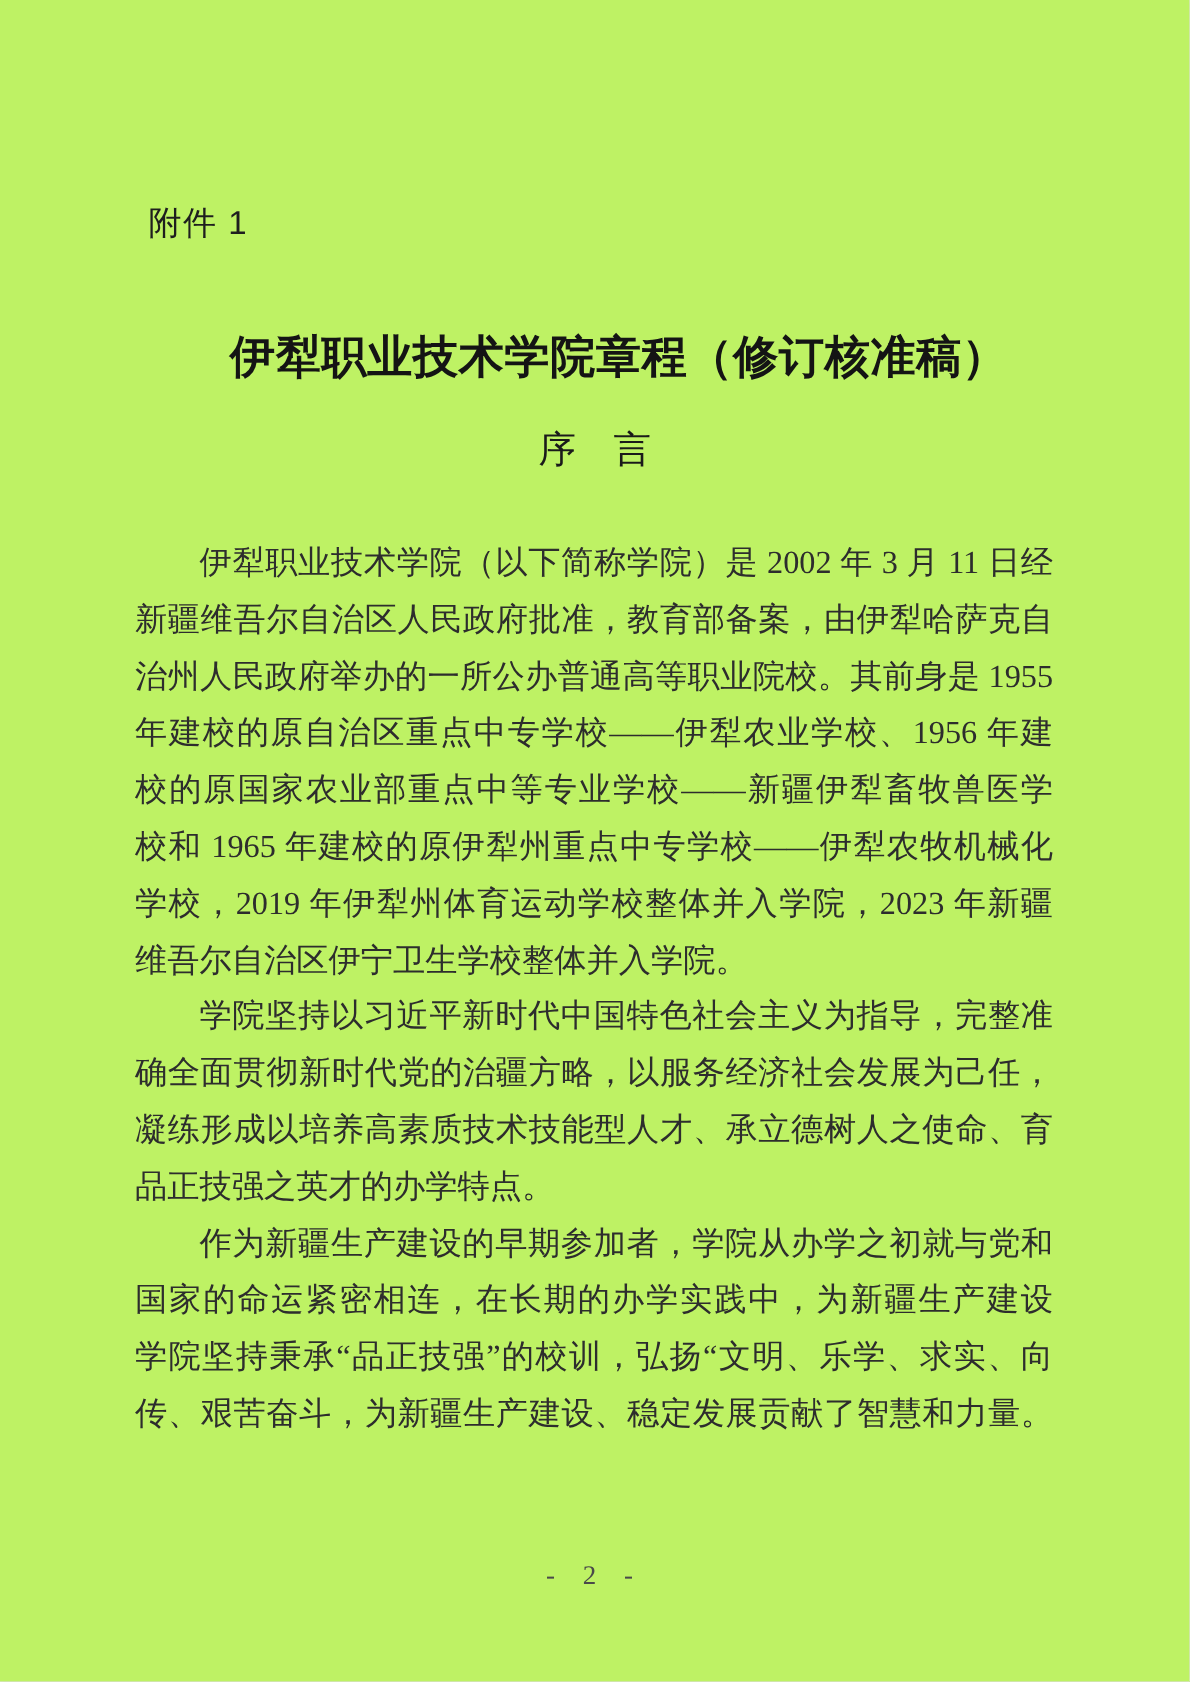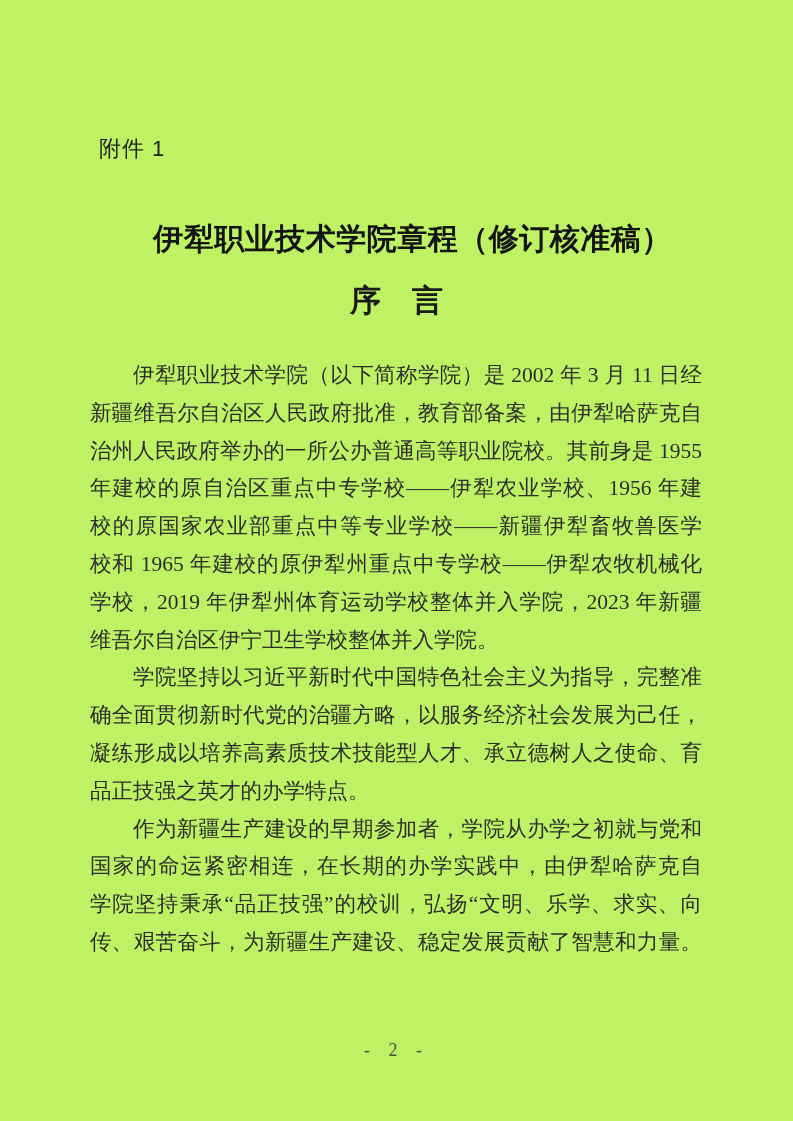--- a/index.html
+++ b/index.html
@@ -41,23 +41,23 @@
     letter-spacing: 0.5px;
     color: #141414;
   }
   .preface {
     position: absolute;
     left: 0;
     top: 286px;
     width: 100%;
     margin: 0;
     text-align: center;
-    font-size: 31px;
+    font-size: 25px;
     line-height: 30px;
-    font-weight: bold;
+    font-weight: normal;
     color: #1a1a1a;
   }
   .body {
     position: absolute;
     left: 90px;
     top: 357px;
     width: 612px;
   }
   .ln {
     height: 37.8px;
@@ -108,20 +108,20 @@
     <div class="ln j">校和 1965 年建校的原伊犁州重点中专学校——伊犁农牧机械化</div>
     <div class="ln j">学校，2019 年伊犁州体育运动学校整体并入学院，2023 年新疆</div>
     <div class="ln">维吾尔自治区伊宁卫生学校整体并入学院。</div>
 
     <div class="ln j ind">学院坚持以习近平新时代中国特色社会主义为指导，完整准</div>
     <div class="ln j">确全面贯彻新时代党的治疆方略，以服务经济社会发展为己任，</div>
     <div class="ln j">凝练形成以培养高素质技术技能型人才、承立德树人之使命、育</div>
     <div class="ln">品正技强之英才的办学特点。</div>
 
     <div class="ln j ind">作为新疆生产建设的早期参加者，学院从办学之初就与党和</div>
-    <div class="ln j">国家的命运紧密相连，在长期的办学实践中，由伊犁哈萨克自</div>
+    <div class="ln j">国家的命运紧密相连，在长期的办学实践中，为新疆生产建设</div>
     <div class="ln j">学院坚持秉承“品正技强”的校训，弘扬“文明、乐学、求实、向</div>
     <div class="ln j">传、艰苦奋斗，为新疆生产建设、稳定发展贡献了智慧和力量。</div>
   </div>
 
   <div class="footer">- 2 -</div>
 
 </div>
 
 </body></html>

